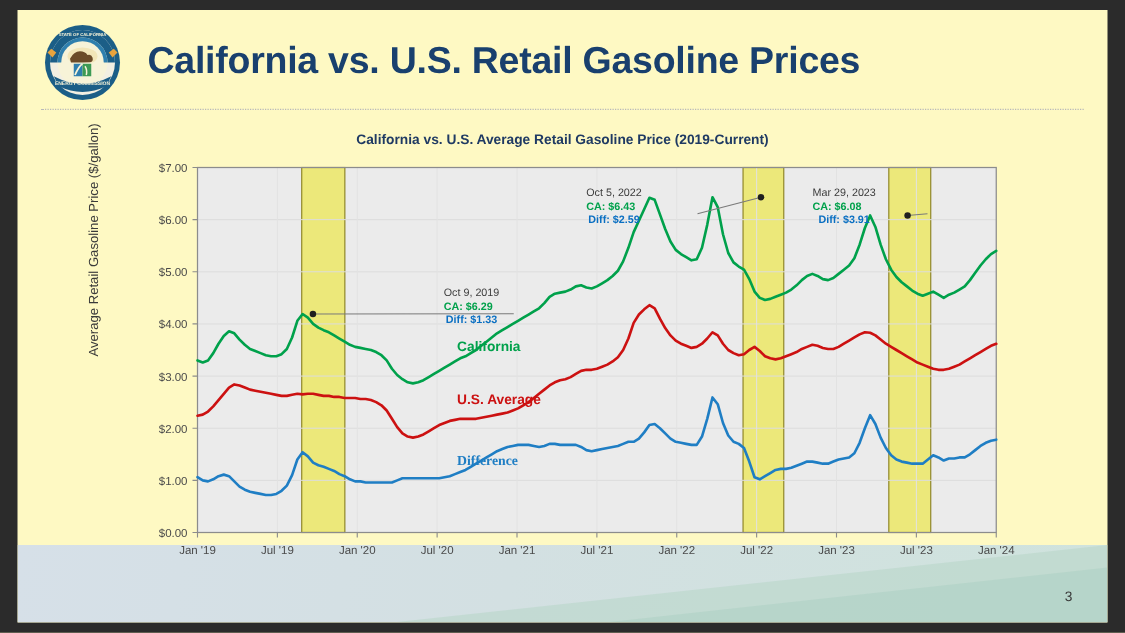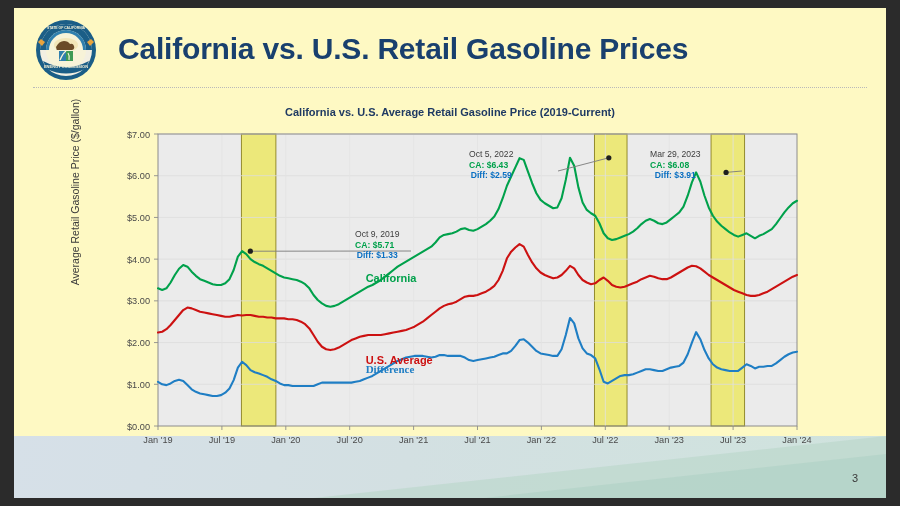--- a/index.html
+++ b/index.html
@@ -237,25 +237,25 @@
         <polyline points="144.00,373.78 148.20,376.29 152.41,377.12 156.61,375.45 160.82,372.95 165.02,371.70 169.22,372.95 173.43,377.12 177.63,381.29 181.84,383.79 186.04,385.46 190.24,386.30 194.45,387.13 198.65,387.97 202.86,387.97 207.06,387.13 211.26,384.63 215.47,380.46 219.67,372.11 223.88,359.60 228.08,353.76 232.28,357.10 236.49,362.10 240.69,364.19 244.89,365.44 249.10,367.11 253.30,368.78 257.51,371.28 261.71,372.95 265.91,375.45 270.12,377.12 274.32,377.12 278.53,377.95 282.73,377.95 286.93,377.95 291.14,377.95 295.34,377.95 299.55,377.95 303.75,376.29 307.95,374.62 312.16,374.62 316.36,374.62 320.57,374.62 324.77,374.62 328.97,374.62 333.18,374.62 337.38,374.62 341.59,373.78 345.79,372.95 349.99,371.28 354.20,369.61 358.40,367.94 362.61,365.44 366.81,362.94 371.01,360.43 375.22,357.93 379.42,355.43 383.63,352.93 387.83,351.26 392.03,349.59 396.24,348.75 400.44,347.92 404.64,347.92 408.85,347.92 413.05,348.75 417.26,349.59 421.46,348.75 425.66,347.09 429.87,347.09 434.07,347.92 438.28,347.92 442.48,347.92 446.68,347.92 450.89,349.59 455.09,352.09 459.30,352.93 463.50,352.09 467.70,351.26 471.91,350.42 476.11,349.59 480.32,348.75 484.52,347.09 488.72,345.42 492.93,345.42 497.13,342.91 501.34,337.91 505.54,332.07 509.74,331.23 513.95,334.57 518.15,338.74 522.36,342.91 526.56,345.42 530.76,346.25 534.97,347.09 539.17,347.92 543.38,347.92 547.58,341.25 551.78,327.06 555.99,309.96 560.19,315.38 564.39,330.40 568.60,340.41 572.80,345.42 577.01,347.09 581.21,350.42 585.41,361.27 589.62,373.78 593.82,375.45 598.03,372.95 602.23,370.45 606.43,367.94 610.64,367.11 614.84,367.11 619.05,366.27 623.25,364.61 627.45,362.94 631.66,361.27 635.86,361.27 640.07,362.10 644.27,362.94 648.47,362.94 652.68,361.27 656.88,359.60 661.09,358.77 665.29,357.93 669.49,354.59 673.70,346.25 677.90,334.57 682.11,324.14 686.31,331.23 690.51,342.08 694.72,350.42 698.92,356.26 703.13,359.60 707.33,361.27 711.53,362.10 715.74,362.94 719.94,362.94 724.14,362.94 728.35,359.60 732.55,356.26 736.76,357.93 740.96,360.43 745.16,358.77 749.37,358.77 753.57,357.93 757.78,357.93 761.98,355.43 766.18,352.09 770.39,348.75 774.59,346.25 778.80,344.58 783.00,343.75" fill="none" stroke="#1f7ec4" stroke-width="2.1" stroke-linejoin="round" stroke-linecap="round"></polyline>
         <line x1="397" y1="243" x2="236.3355" y2="243.21714285714285" stroke="#7a7a7a" stroke-width="0.9"></line>
         <circle cx="236.3355" cy="243.21714285714285" r="2.6" fill="#1f1f1f"></circle>
         <line x1="544" y1="163" x2="594.8145" y2="149.7771428571429" stroke="#7a7a7a" stroke-width="0.9"></line>
         <circle cx="594.8145" cy="149.7771428571429" r="2.6" fill="#1f1f1f"></circle>
         <line x1="728" y1="163" x2="712.071" y2="164.37714285714287" stroke="#7a7a7a" stroke-width="0.9"></line>
         <circle cx="712.071" cy="164.37714285714287" r="2.6" fill="#1f1f1f"></circle>
       </svg>
     <div id="ylabel">Average Retail Gasoline Price ($/gallon)</div>
   <div class="series-label" style="color: rgb(0, 161, 75); left: 351.675px; top: 264.166px;">California</div>
-      <div class="series-label" style="color: rgb(204, 17, 17); left: 351.675px; top: 305.88px; margin-top: 40px;">U.S. Average</div>
+      <div class="series-label" style="color: rgb(204, 17, 17); left: 351.675px; top: 305.88px;">U.S. Average</div>
       <div class="series-label" style="color: rgb(31, 126, 196); left: 351.675px; top: 355.103px; font-family: Liberation Serif, serif;">Difference</div>
       <div class="annot" style="left: 305px; top: 221px; margin-left: 36px;">
         <div class="a-date">Oct 9, 2019</div>
-        <div class="a-ca">CA: $5.71</div>
+        <div class="a-ca">CA: $6.29</div>
         <div class="a-diff">Diff: $1.33</div>
       </div>
       <div class="annot" style="left: 435px; top: 141px; margin-left: 20px;">
         <div class="a-date">Oct 5, 2022</div>
         <div class="a-ca">CA: $6.43</div>
         <div class="a-diff">Diff: $2.59</div>
       </div>
       <div class="annot" style="left: 636px; top: 141px;">
         <div class="a-date">Mar 29, 2023</div>
         <div class="a-ca">CA: $6.08</div>

